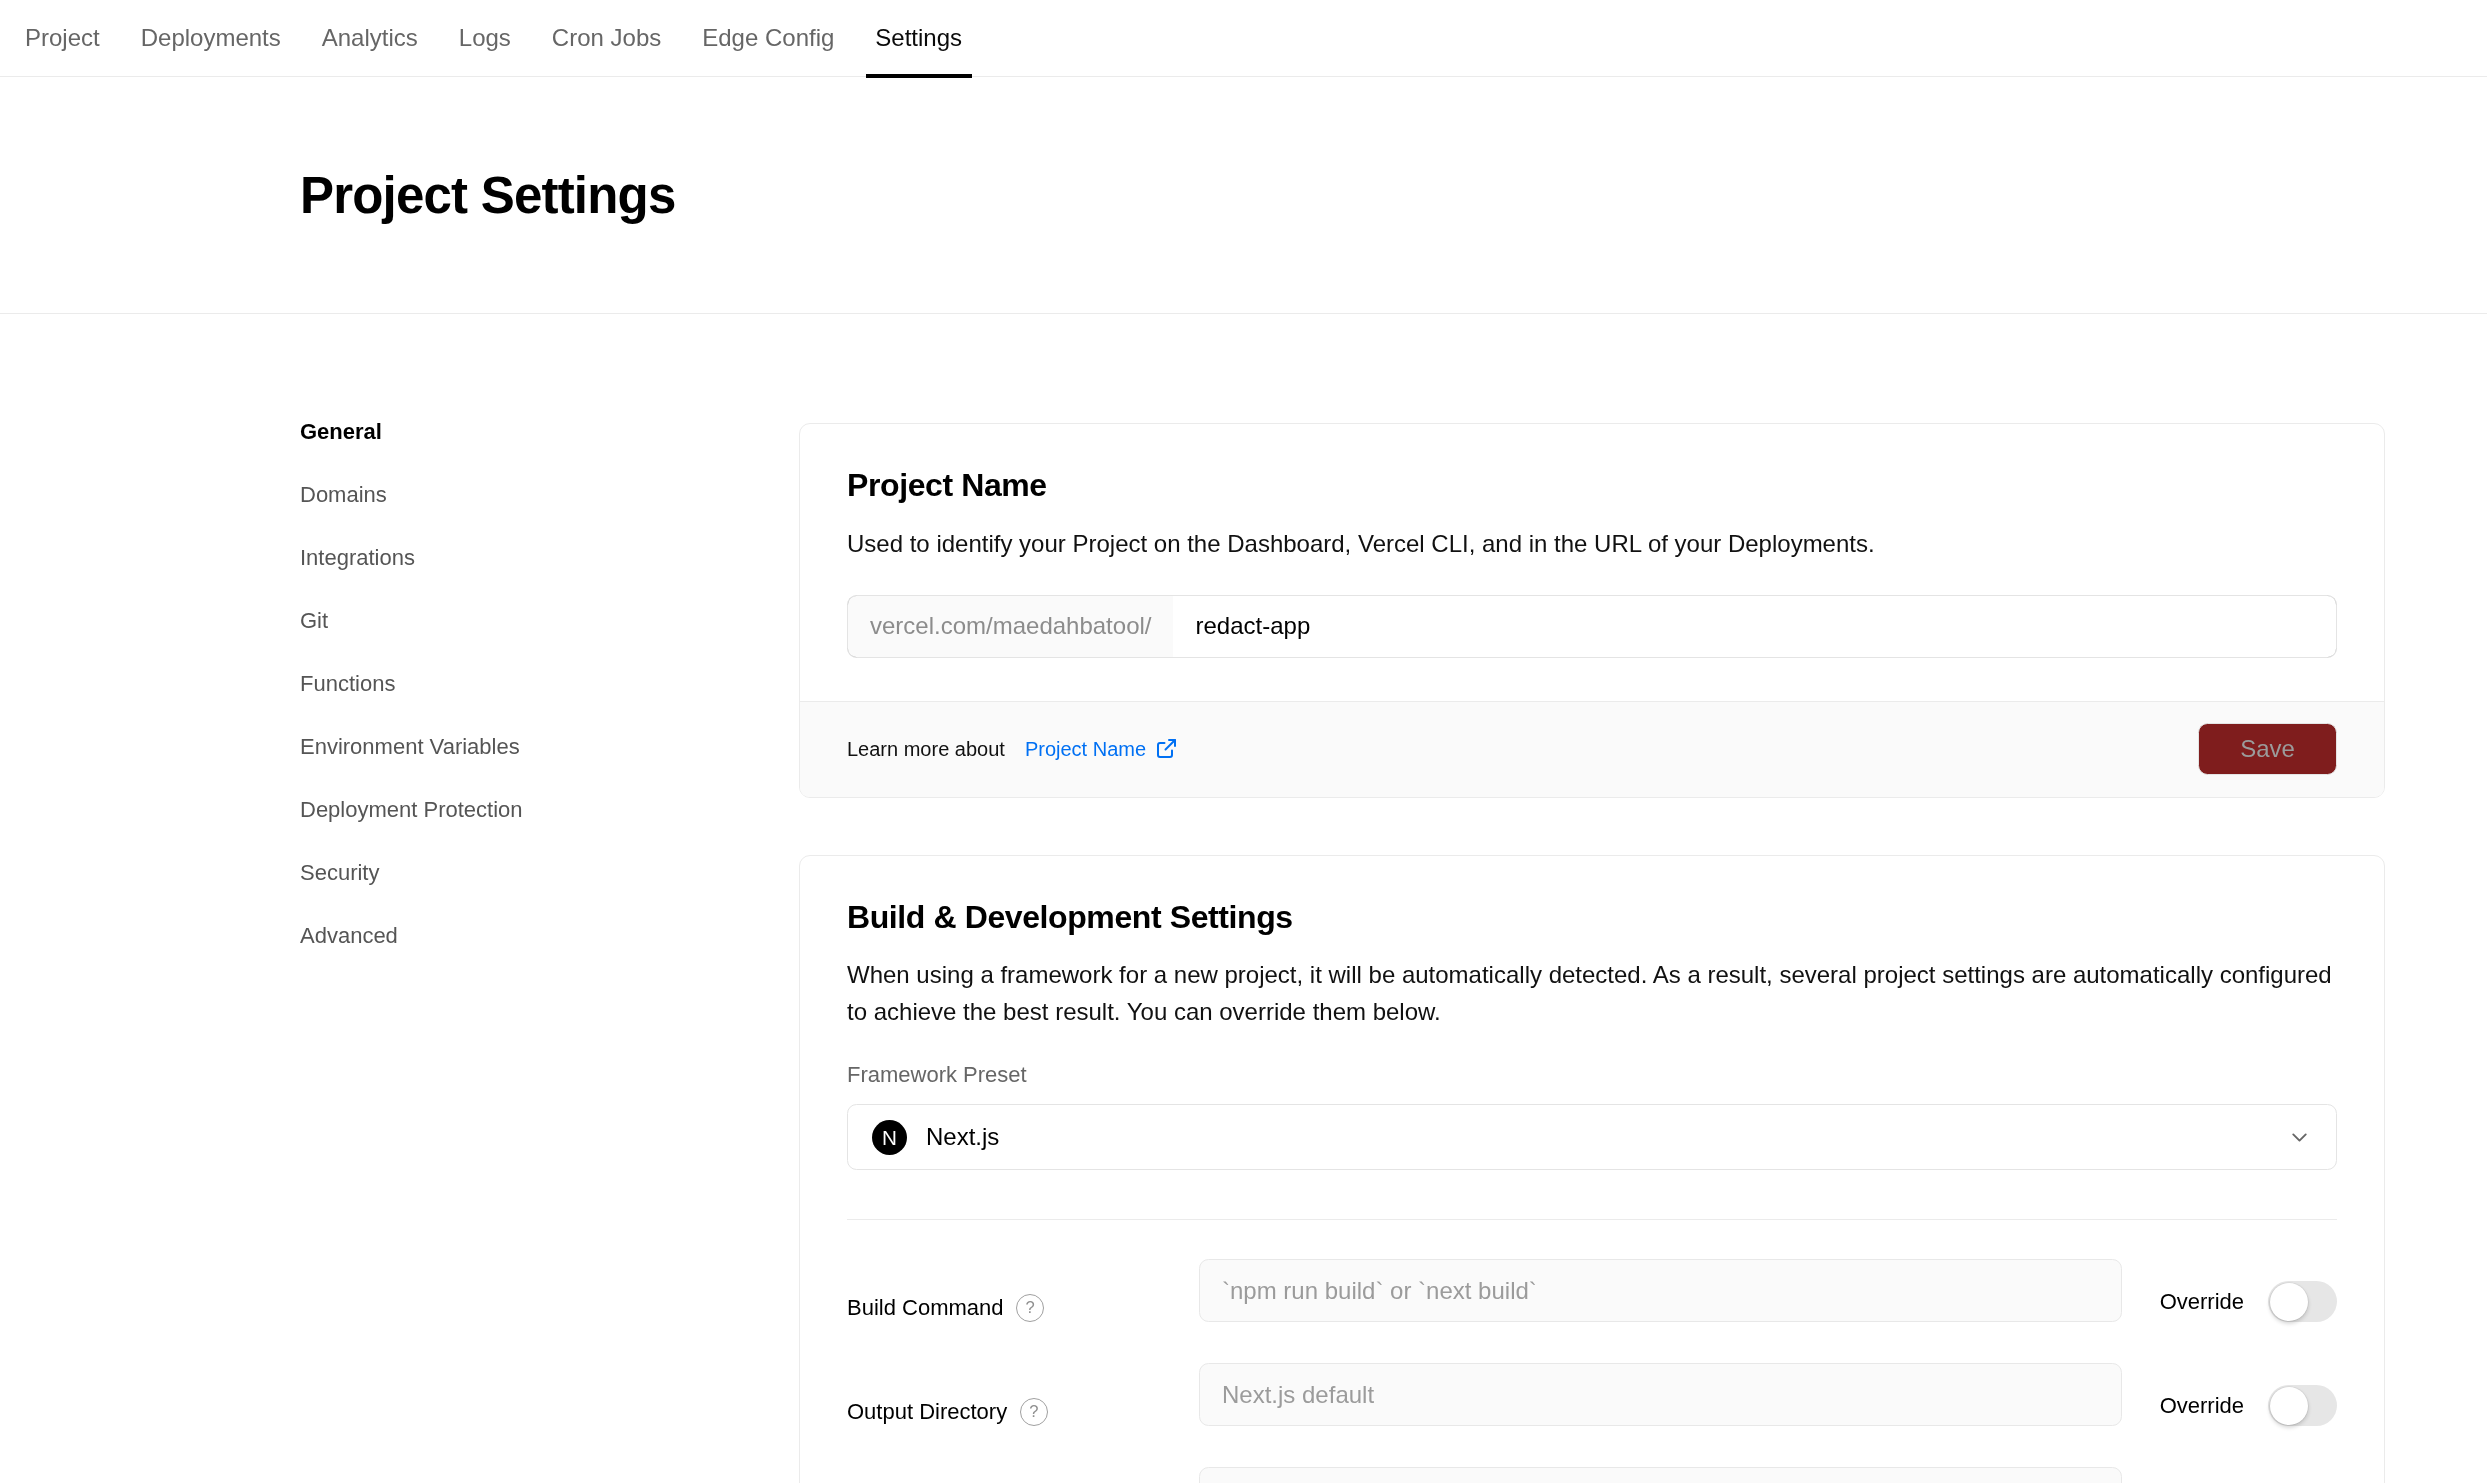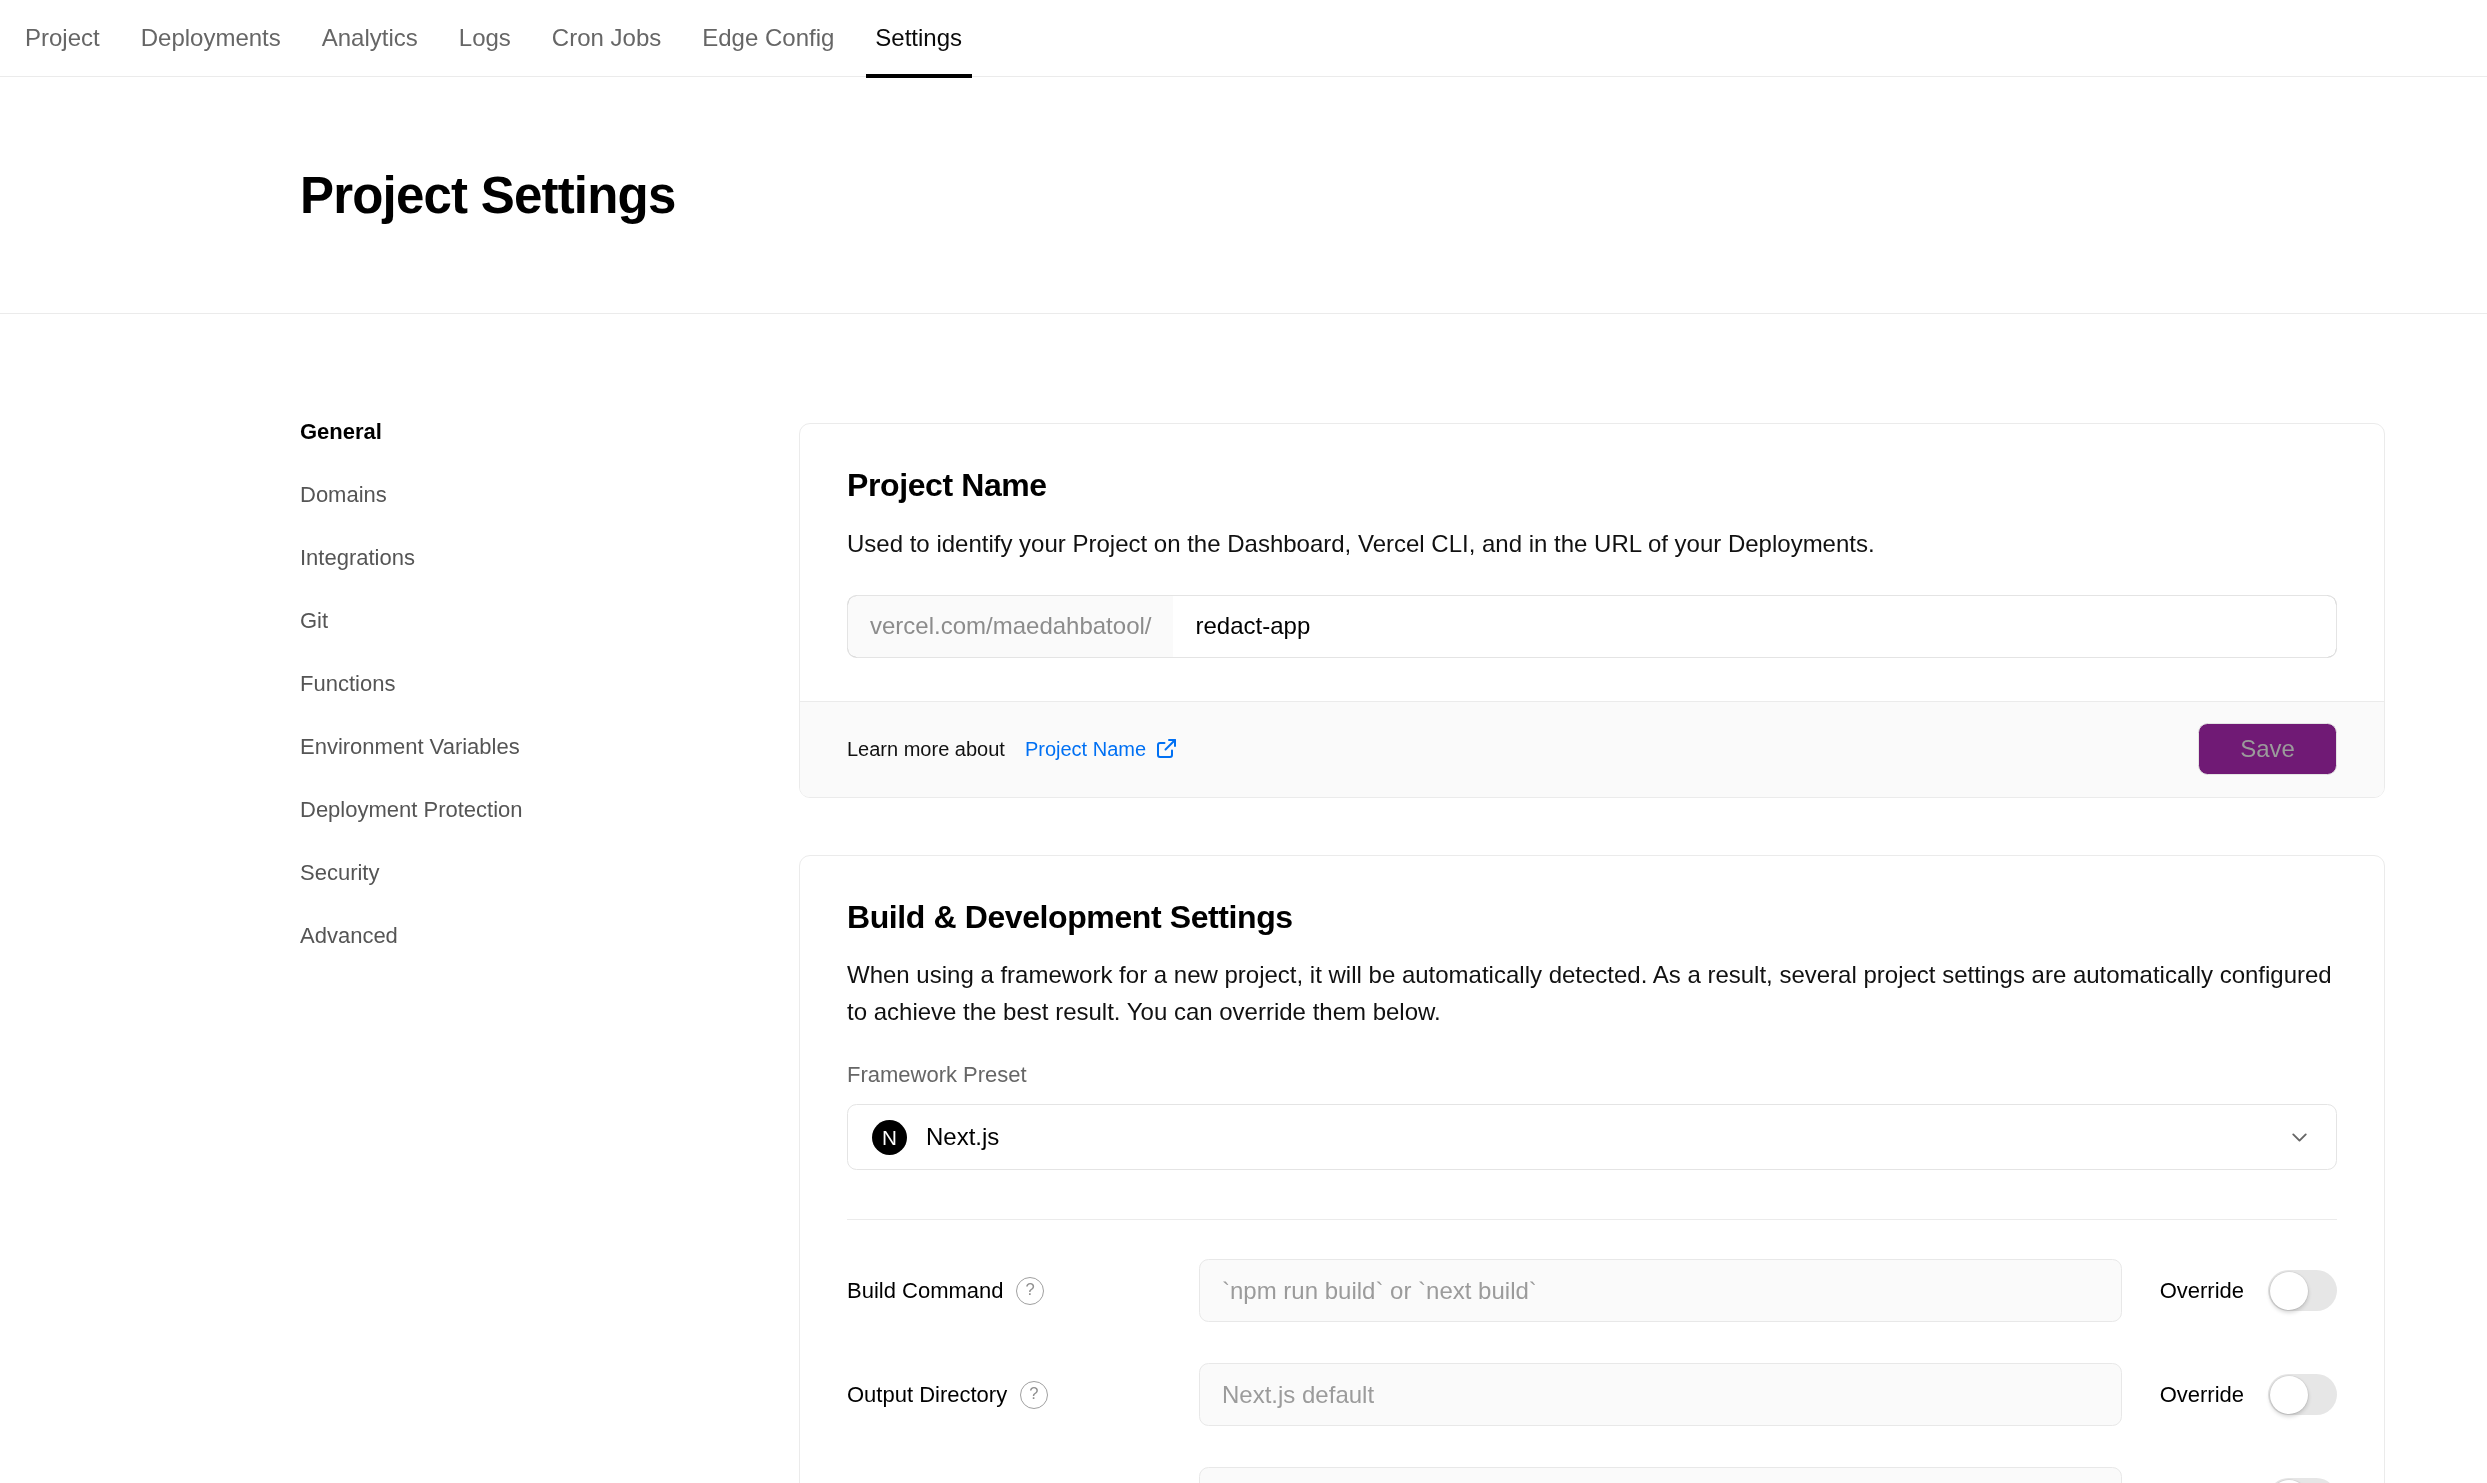--- a/index.html
+++ b/index.html
@@ -67,36 +67,36 @@
     margin-top: 43px; height: 96px; background: #fafafa;
     border-top: 1.6px solid #ebebeb; border-radius: 0 0 9.5px 9.5px;
     display: flex; align-items: center; justify-content: space-between; padding: 0 47px;
   }
   .footer-note { font-size: 20px; display: flex; align-items: center; gap: 20px; color: #111; }
   .footer-link {
     color: #0070f3; text-decoration: none; display: inline-flex;
     align-items: center; gap: 8px; cursor: pointer;
   }
   .save-btn {
-    width: 139px; height: 52px; background: #701a75; border: 1.6px solid #e4e4e4;
+    width: 139px; height: 52px; background: #7f1d1d; border: 1.6px solid #e4e4e4;
     border-radius: 9.5px; color: #9b9b9b; font-size: 24px; font-weight: 500;
     font-family: inherit; cursor: pointer;
   }
 
   
   .framework-label { margin-top: 32px; font-size: 22px; color: #666; }
   .select-box {
     margin-top: 16px; height: 66px; border: 1.6px solid #e4e4e4; border-radius: 9.5px;
     display: flex; align-items: center; padding: 0 24px; gap: 19px;
     font-size: 24px; cursor: pointer; background: #fff;
   }
   .select-box .chev { margin-left: auto; display: flex; }
   .divider { border: none; border-top: 1.6px solid #ebebeb; margin-top: 49px; }
 
-  .setting-row { margin-top: 39px; display: flex; align-items: center; }
+  .setting-row { margin-top: 39px; display: flex; align-items: flex-end; }
   .setting-row + .setting-row { margin-top: 41px; }
   .row-label {
     width: 352px; flex: none; display: flex; align-items: center; gap: 12.6px;
     font-size: 22px; font-weight: 500; color: #000;
   }
   .label-spacer { display: inline-block; width: 166px; }
   .help-icon {
     width: 28px; height: 28px; border: 1.6px solid #a0a0a0; border-radius: 50%;
     color: #8f8f8f; font-size: 16.6px; line-height: 1;
     display: inline-flex; align-items: center; justify-content: center; flex: none; cursor: pointer;

